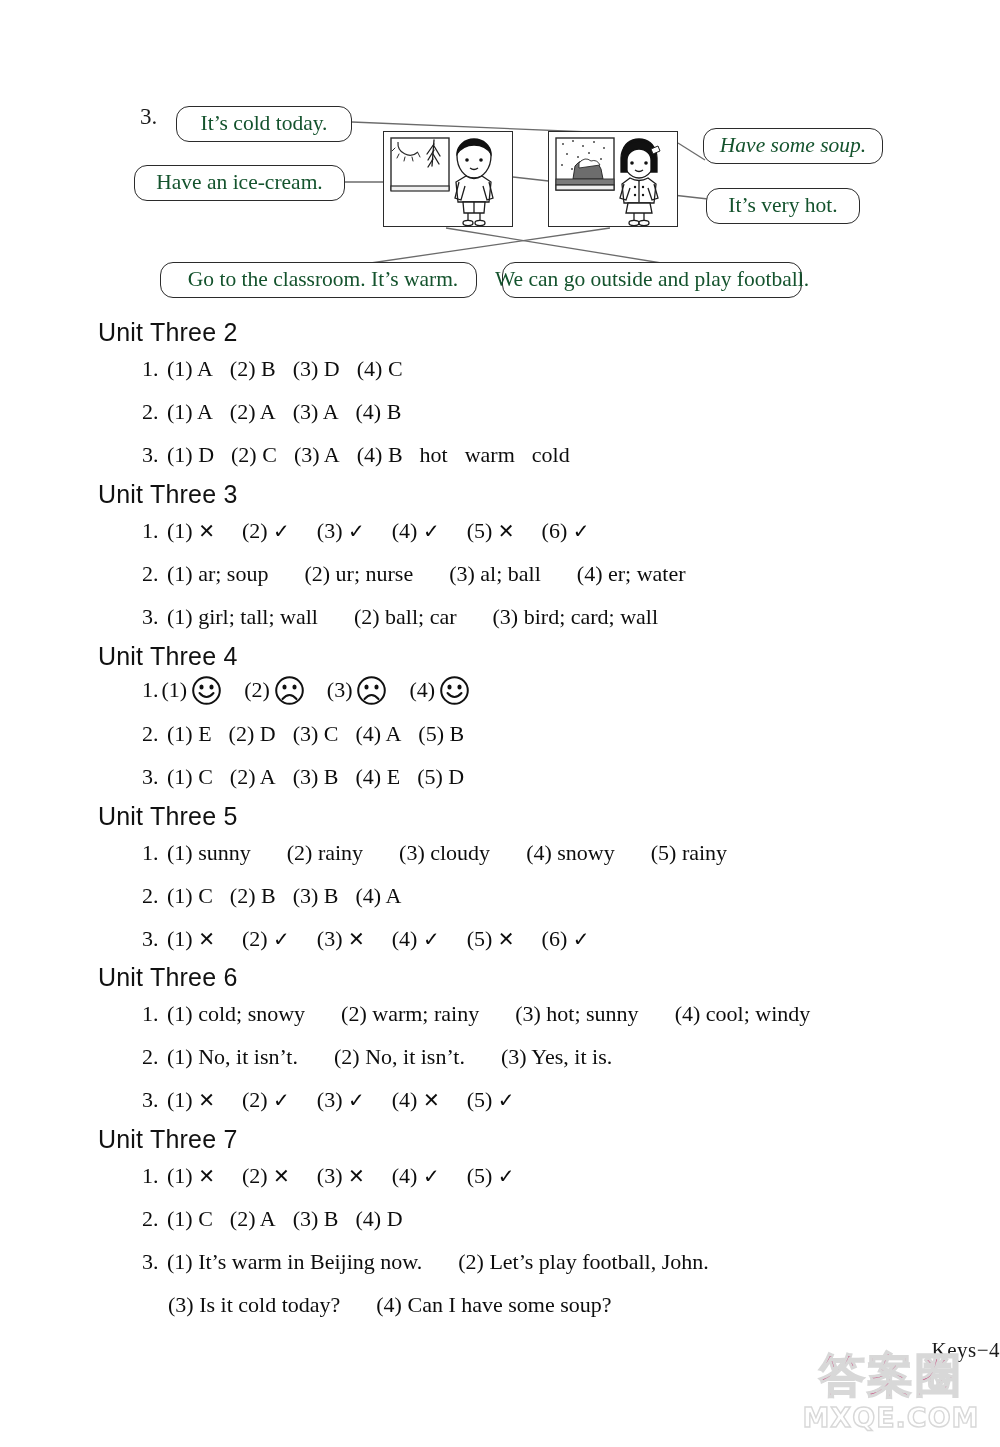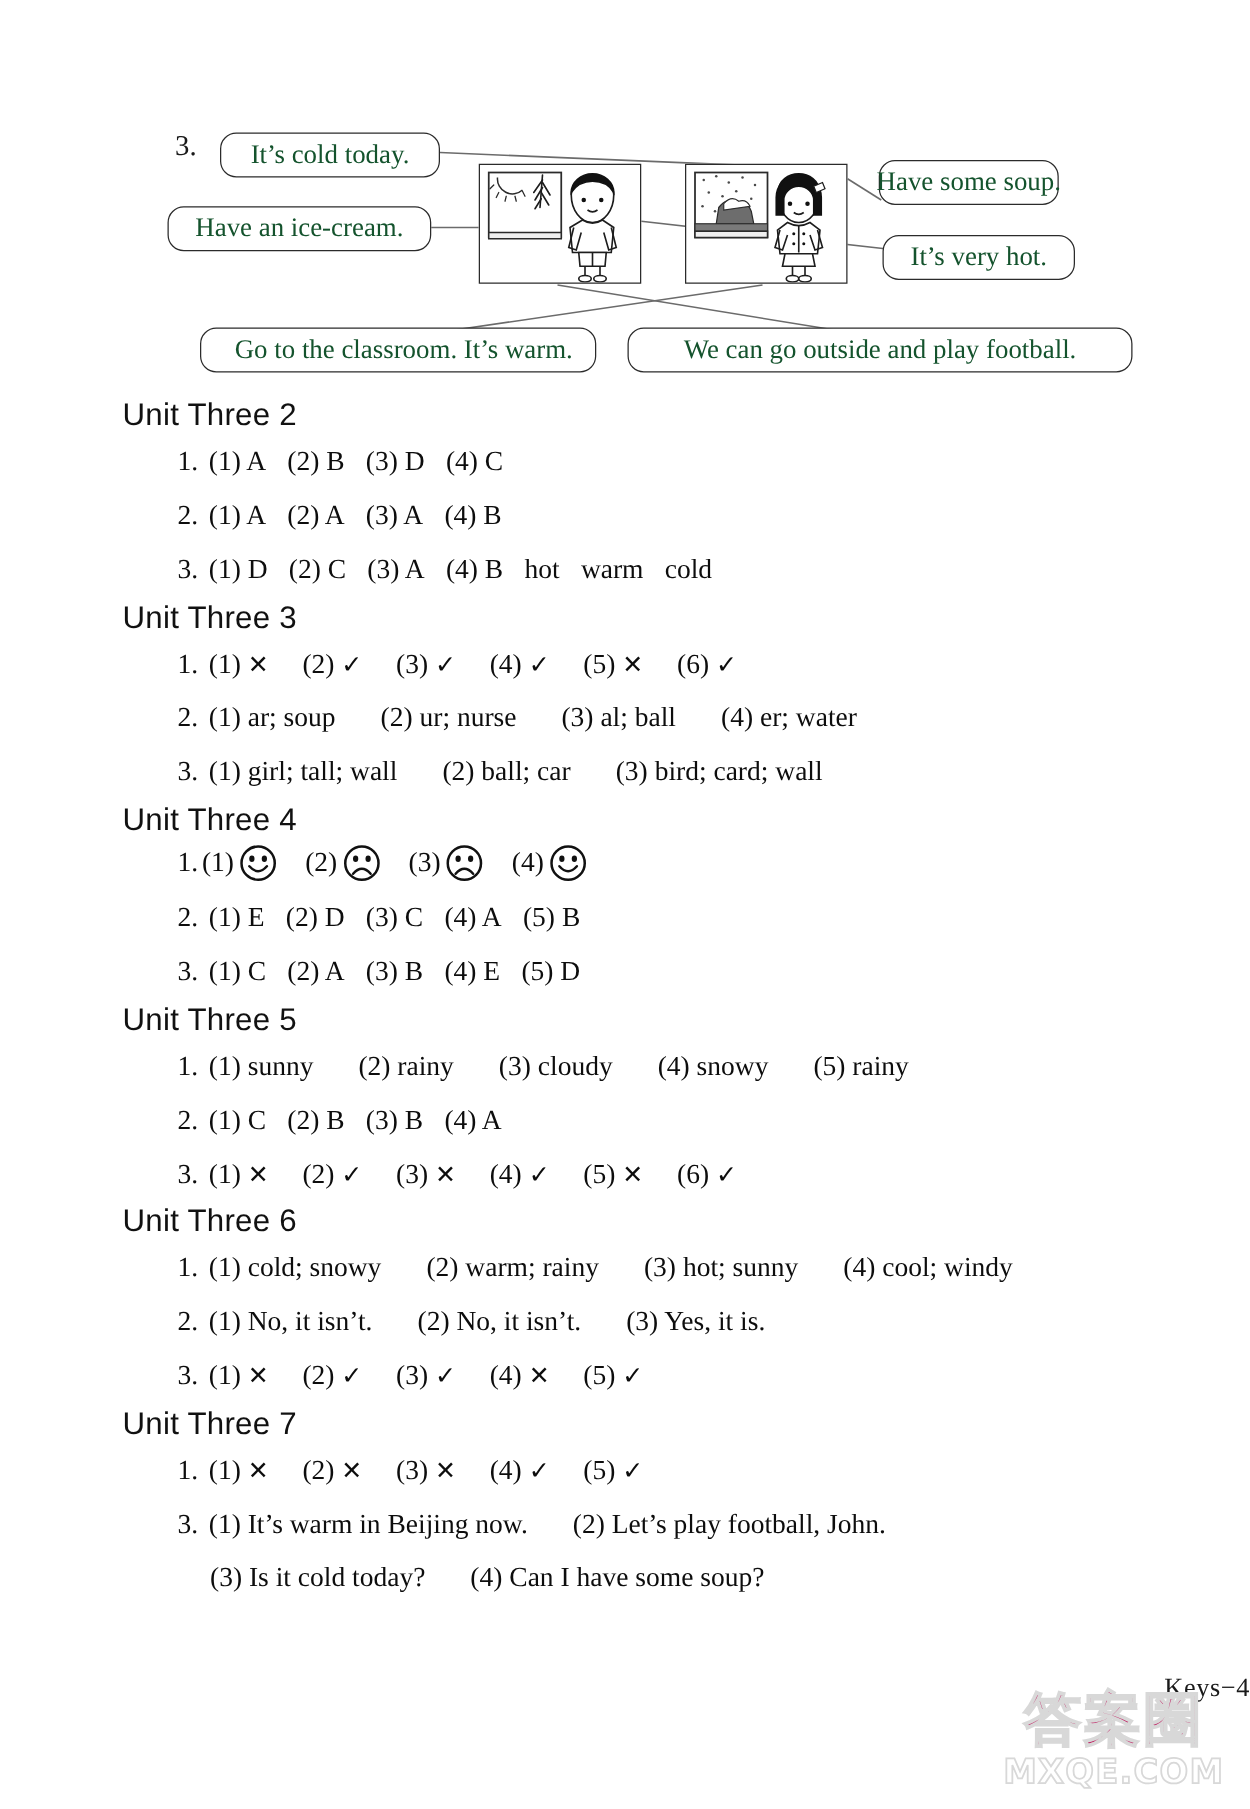--- a/index.html
+++ b/index.html
@@ -171,27 +171,27 @@
       <line x1="610" y1="228" x2="350" y2="266"></line>
     </g>
   </svg>
 
   <span class="q-number" style="left:140px; top:104px;">3.</span>
 
   <div class="bubble" style="left:176px; top:106px; width:176px; height:36px;">It’s cold today.</div>
 
   <div class="bubble" style="left:134px; top:165px; width:211px; height:36px;">Have an ice-cream.</div>
 
-  <div class="bubble" style="left:703px; top:128px; width:144px; height:36px;">Have some soup.</div>
+  <div class="bubble" style="left:703px; top:128px; width:180px; height:36px;font-style:italic;">Have some soup.</div>
 
   <div class="bubble" style="left:706px; top:188px; width:154px; height:36px;">It’s very hot.</div>
 
   <div class="bubble" style="left:160px; top:262px; width:317px; height:36px;padding-left:22px;">Go to the classroom. It’s warm.</div>
 
-  <div class="bubble" style="left:502px; top:262px; width:404px; height:36px;">We can go outside and play football.</div>
+  <div class="bubble" style="left:502px; top:262px; width:300px; height:36px;">We can go outside and play football.</div>
 
   <div class="pic-frame" style="left:383px; top:131px; width:130px; height:96px;">
     <svg width="130" height="96" viewBox="0 0 130 96" xmlns="http://www.w3.org/2000/svg">
 
       <rect x="7" y="6" width="58" height="52" fill="#ffffff" stroke="#2b2b2b" stroke-width="1.4"></rect>
       <rect x="7" y="54" width="58" height="5" fill="#f0f0f0" stroke="#2b2b2b" stroke-width="1.2"></rect>
 
       <path d="M14 10 a12 12 0 0 0 20 10" fill="none" stroke="#2b2b2b" stroke-width="1.2"></path>
       <g stroke="#2b2b2b" stroke-width="1" stroke-linecap="round">
         <line x1="11" y1="16" x2="8" y2="19"></line>
@@ -362,20 +362,21 @@
     </div>
     <div class="unit-block">
       <div class="unit-heading">Unit Three 6</div>
       <div class="ans-line"><span class="num">1.</span> <span class="pair xwide"><span>(1)</span> <span>cold; snowy</span></span><span class="pair xwide"><span>(2)</span> <span>warm; rainy</span></span><span class="pair xwide"><span>(3)</span> <span>hot; sunny</span></span><span class="pair xwide"><span>(4)</span> <span>cool; windy</span></span></div>
       <div class="ans-line"><span class="num">2.</span> <span class="pair xwide"><span>(1)</span> <span>No, it isn’t.</span></span><span class="pair xwide"><span>(2)</span> <span>No, it isn’t.</span></span><span class="pair xwide"><span>(3)</span> <span>Yes, it is.</span></span></div>
       <div class="ans-line"><span class="num">3.</span> <span class="pair wide"><span>(1)</span> <span class="mark-x">✕</span></span><span class="pair wide"><span>(2)</span> <span class="mark-v">✓</span></span><span class="pair wide"><span>(3)</span> <span class="mark-v">✓</span></span><span class="pair wide"><span>(4)</span> <span class="mark-x">✕</span></span><span class="pair wide"><span>(5)</span> <span class="mark-v">✓</span></span></div>
     </div>
     <div class="unit-block">
       <div class="unit-heading">Unit Three 7</div>
       <div class="ans-line"><span class="num">1.</span> <span class="pair wide"><span>(1)</span> <span class="mark-x">✕</span></span><span class="pair wide"><span>(2)</span> <span class="mark-x">✕</span></span><span class="pair wide"><span>(3)</span> <span class="mark-x">✕</span></span><span class="pair wide"><span>(4)</span> <span class="mark-v">✓</span></span><span class="pair wide"><span>(5)</span> <span class="mark-v">✓</span></span></div>
+      <div class="ans-line"><span class="num">2.</span> <span class="pair"><span>(1)</span> <span>C</span></span><span class="pair"><span>(2)</span> <span>A</span></span><span class="pair"><span>(3)</span> <span>B</span></span><span class="pair"><span>(4)</span> <span>D</span></span></div>
       <div class="ans-line"><span class="num">3.</span> <span class="pair xwide"><span>(1)</span> <span>It’s warm in Beijing now.</span></span><span class="pair xwide"><span>(2)</span> <span>Let’s play football, John.</span></span></div>
       <div class="ans-line indent-sub"><span class="pair xwide"><span>(3)</span> <span>Is it cold today?</span></span><span class="pair xwide"><span>(4)</span> <span>Can I have some soup?</span></span></div>
     </div>
   </div>
 
 <div id="page-footer">
   <span id="footer-label">Keys−4</span>
 </div>
 
 <div id="watermark">

